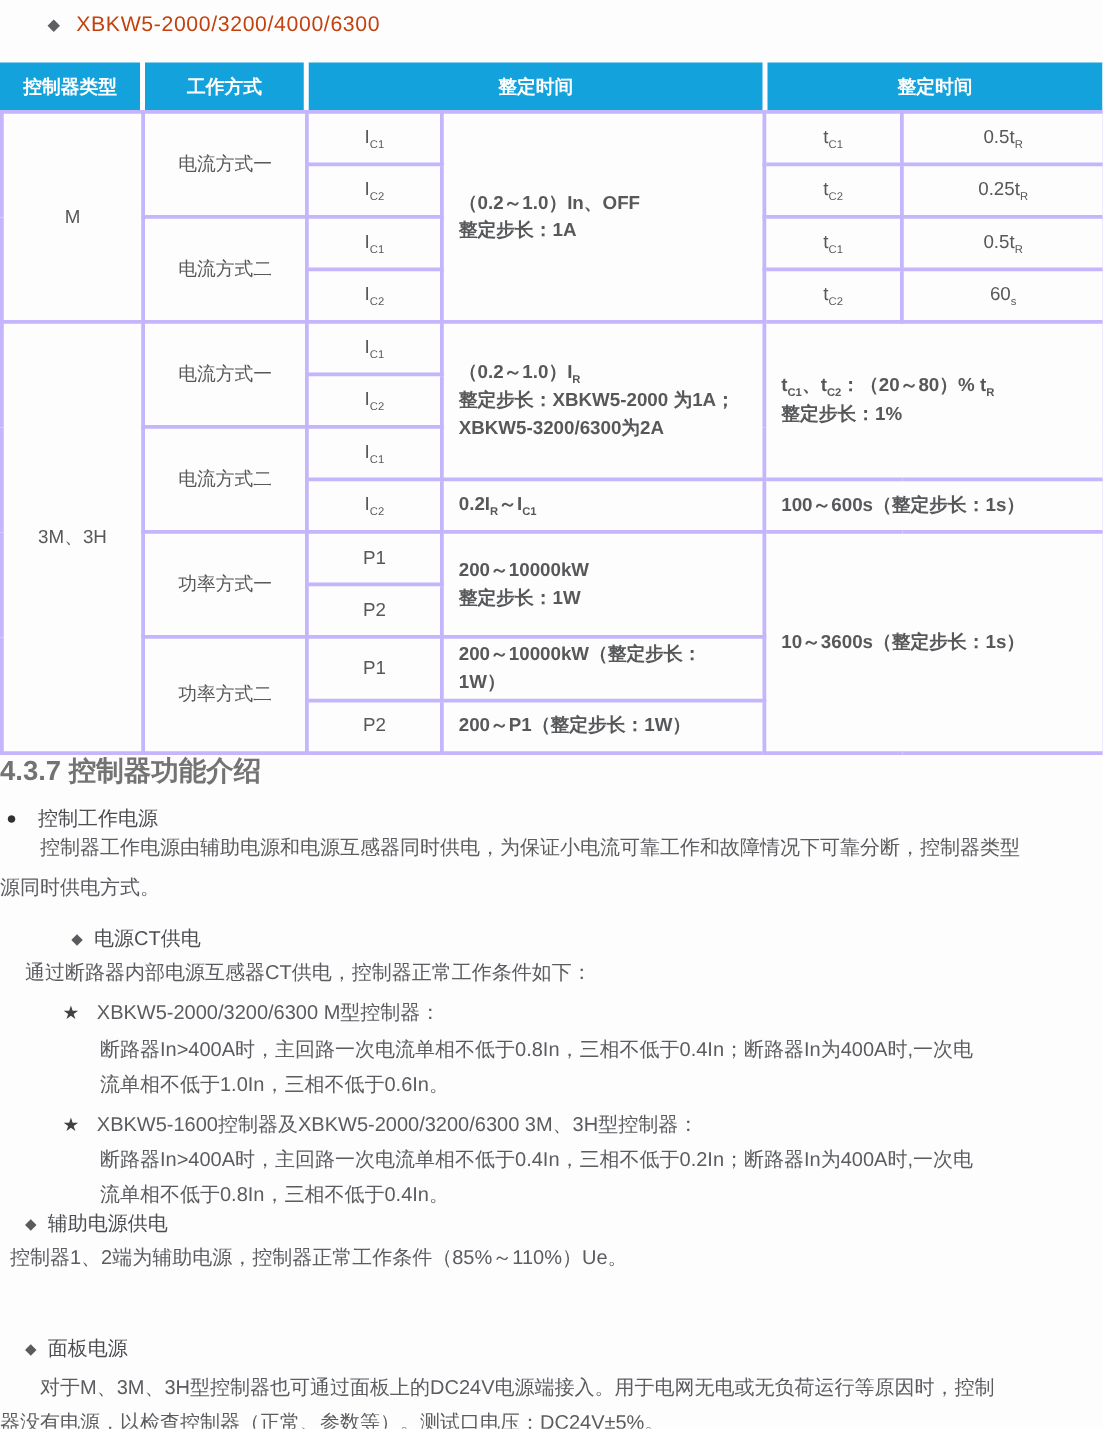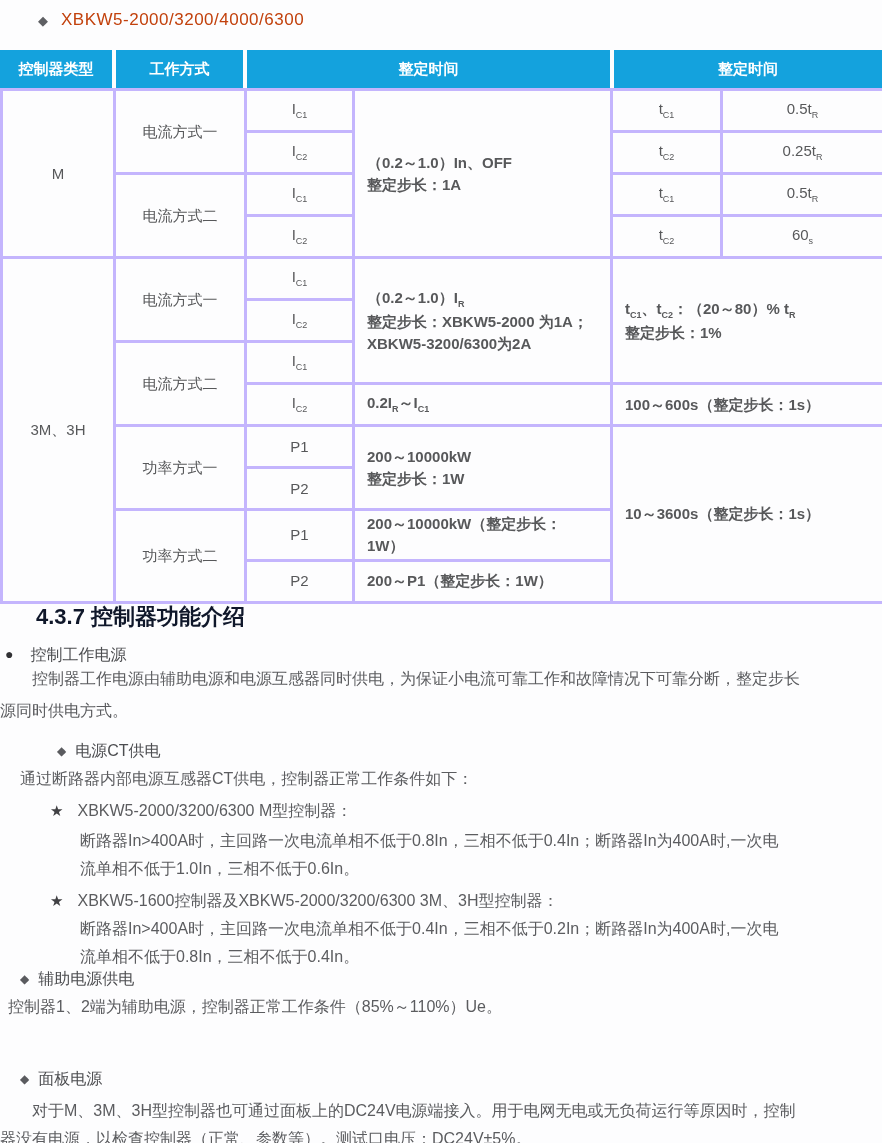--- a/index.html
+++ b/index.html
@@ -32,21 +32,21 @@
     height:35px;
     text-align:center;vertical-align:middle;
     font-size:15px;color:#57585a;
     padding:2px 22px;
     line-height:1.45;
   }
   table.tbl td.left{text-align:left;padding-left:12px;font-weight:bold;}
   sub{font-size:0.6em;}
 
   
-  .sec-heading{position:absolute;top:602px;left:0;color:#0f172a;font-size:22px;font-weight:bold;margin-left:36px;}
+  .sec-heading{position:absolute;top:602px;left:0;color:#737373;font-size:22px;font-weight:bold;}
 
   
   .ln{position:absolute;font-size:16px;color:#5b5c5f;white-space:nowrap;line-height:22px;}
   .ln .mk{display:inline-block;}
   .mk.bullet{color:#313134;font-size:14px;margin-right:17px;vertical-align:1px;}
   .mk.diamond{color:#5a5b5f;font-size:12px;margin-right:9px;vertical-align:1px;}
   .mk.star{color:#414144;font-size:15px;margin-right:14px;}
   .ln.head-line{color:#4c4d50;}
 </style>
 </head>
@@ -140,21 +140,21 @@
         <td class="left">200～P1（整定步长：1W）</td>
       </tr>
     </tbody>
   </table>
 
   <div class="sec-heading">4.3.7 控制器功能介绍</div>
 
   <div class="ln head-line" style="top:643px;left:5px">
     <span class="mk bullet">●</span><span>控制工作电源</span>
   </div>
-  <div class="ln" style="top:668px;left:32px">控制器工作电源由辅助电源和电源互感器同时供电，为保证小电流可靠工作和故障情况下可靠分断，整定步长</div>
+  <div class="ln" style="top:668px;left:32px">控制器工作电源由辅助电源和电源互感器同时供电，为保证小电流可靠工作和故障情况下可靠分断，控制器类型</div>
   <div class="ln" style="top:700px;left:0px">源同时供电方式。</div>
 
   <div class="ln head-line" style="top:740px;left:57px">
     <span class="mk diamond">◆</span><span>电源CT供电</span>
   </div>
   <div class="ln" style="top:768px;left:20px">通过断路器内部电源互感器CT供电，控制器正常工作条件如下：</div>
 
   <div class="ln" style="top:800px;left:50px">
     <span class="mk star">★</span><span>XBKW5-2000/3200/6300 M型控制器：</span>
   </div>

